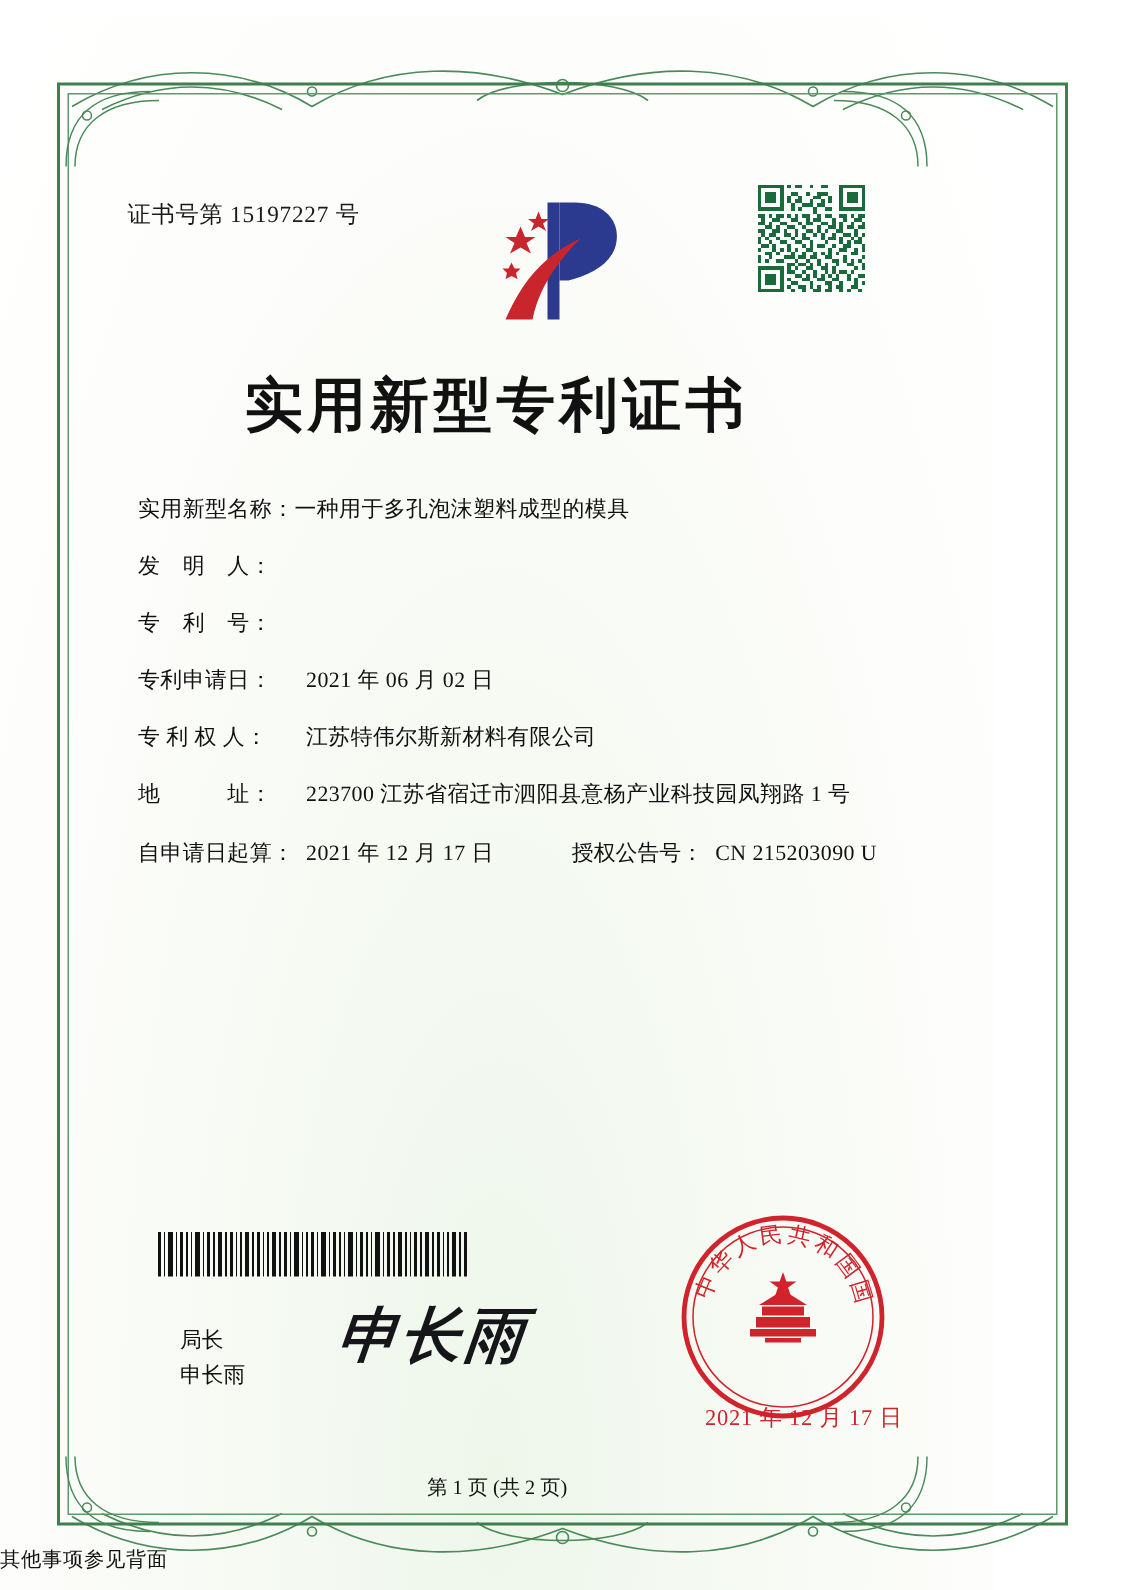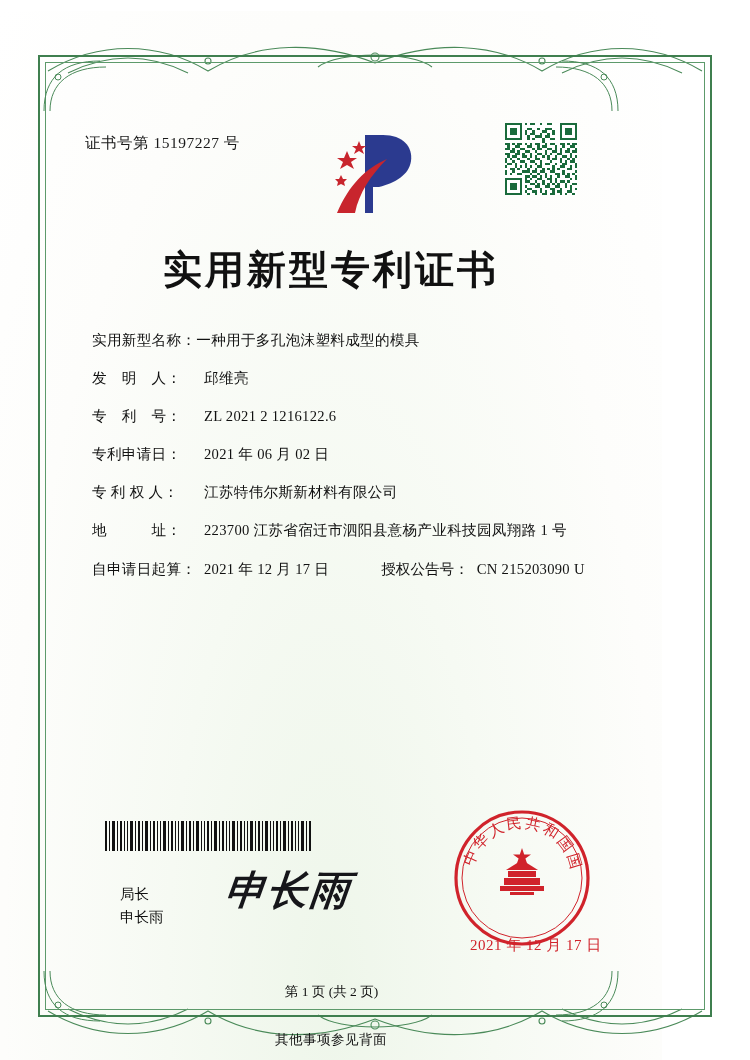--- a/index.html
+++ b/index.html
@@ -204,21 +204,21 @@
     left: 1px; right: 0;
     top: 972px;
     text-align: center;
     font-size: 13.5px;
     color: #111;
   }
   .back-note {
     position: absolute;
     left: 0; right: 0;
     top: 1020px;
-    text-align: center;
+    text-align: left;
     font-size: 13.5px;
     color: #111;
     letter-spacing: 0.5px;
   }
 </style>
 </head>
 <body>
 
 <div id="certificate">
 
@@ -491,25 +491,23 @@
 
   <div class="title">实用新型专利证书</div>
 
   <div class="fields">
     <div class="field-row">
       <span class="field-label">实用新型名称：</span>
       <span class="field-value">一种用于多孔泡沫塑料成型的模具</span>
     </div>
     <div class="field-row">
       <span class="field-label spread7">发　明　人：</span>
-      <span class="field-value">邱维亮</span>
     </div>
     <div class="field-row">
       <span class="field-label spread7">专　利　号：</span>
-      <span class="field-value">ZL 2021 2 1216122.6</span>
     </div>
     <div class="field-row">
       <span class="field-label spread7">专利申请日：</span>
       <span class="field-value">2021 年 06 月 02 日</span>
     </div>
     <div class="field-row">
       <span class="field-label spread7">专 利 权 人：</span>
       <span class="field-value">江苏特伟尔斯新材料有限公司</span>
     </div>
     <div class="field-row">

